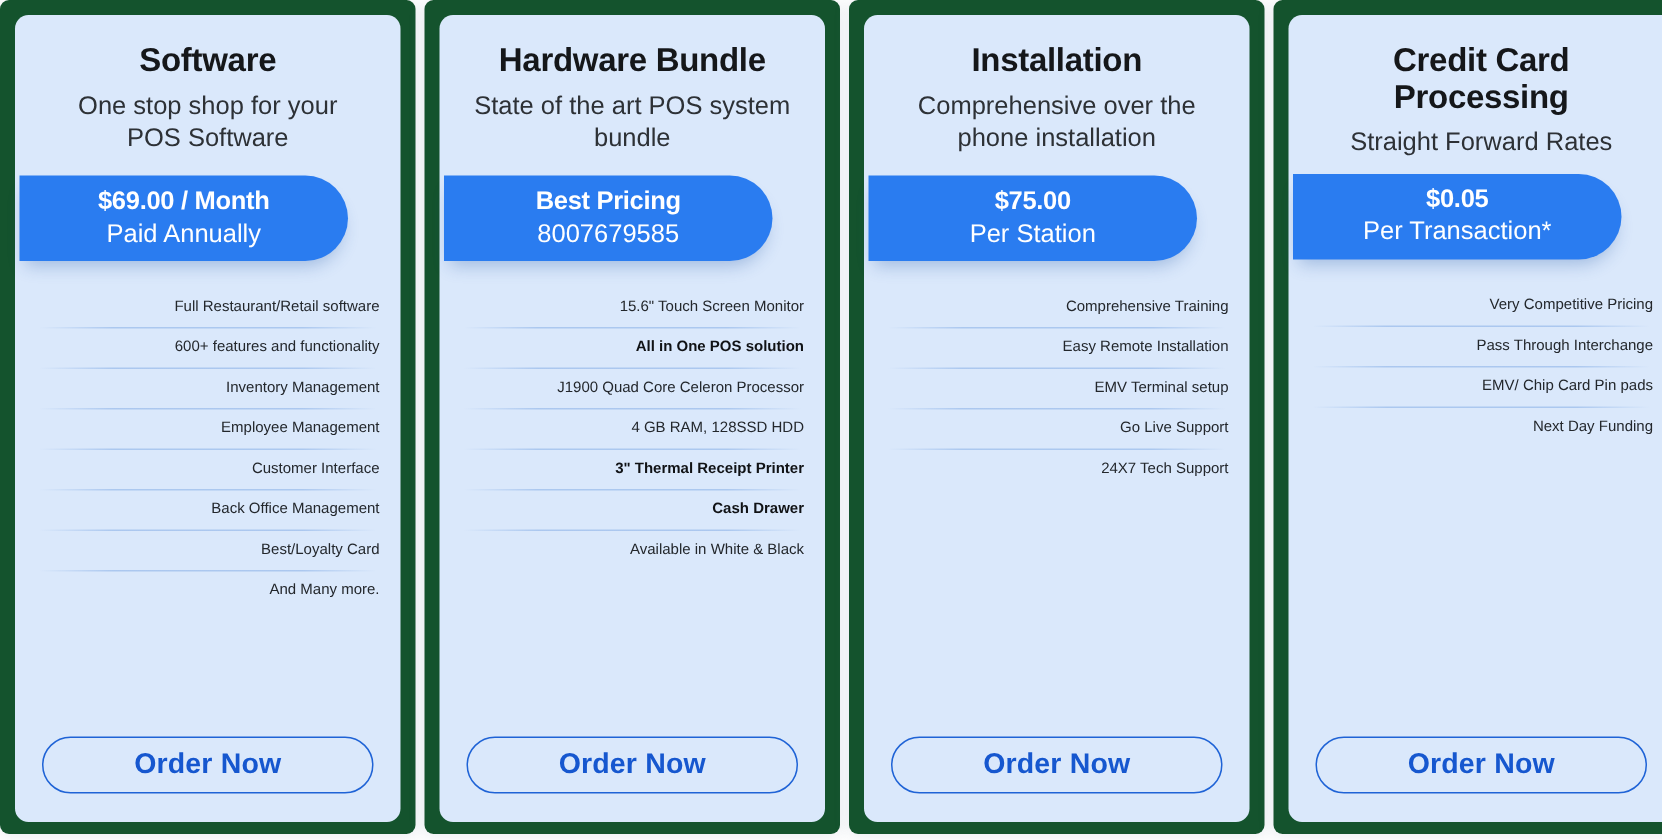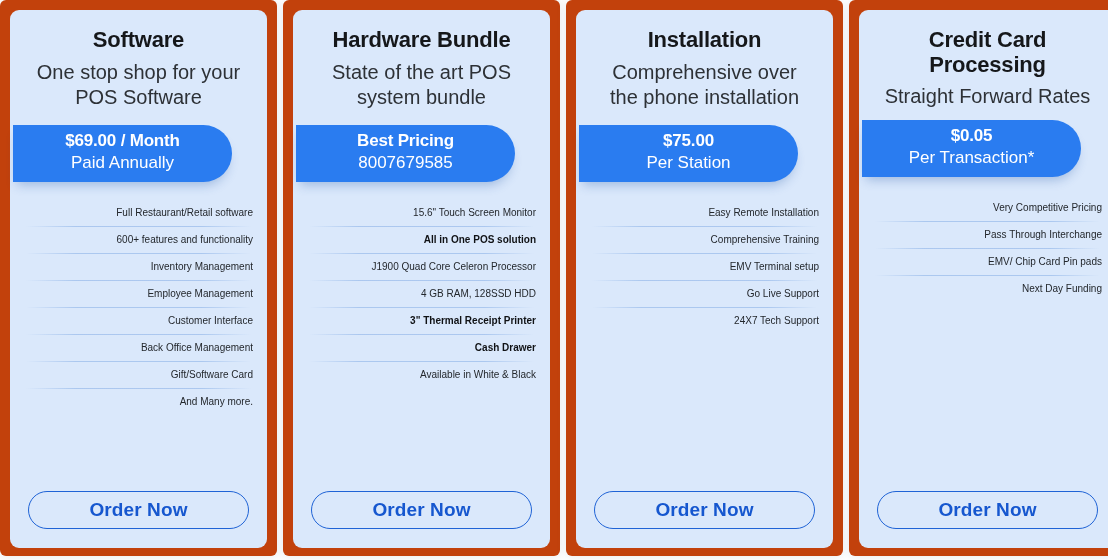--- a/index.html
+++ b/index.html
@@ -22,21 +22,21 @@
     height: 560px;
     display: flex;
     align-items: flex-start;
   }
 
   
   .card-shell {
     position: relative;
     width: 277px;
     height: 556px;
-    background: #c2410c;
+    background: #14532d;
     border-radius: 6px;
     box-shadow: 0 1px 10px rgba(120,135,160,0.17);
     flex: 0 0 277px;
     padding: 10px 10px 8px 10px;
   }
   .card-shell.shell-gap { margin-left: 6px; }
 
   
   .card {
     position: relative;
@@ -56,21 +56,21 @@
   }
   .card-title {
     font-size: 22px;
     font-weight: bold;
     color: #15171a;
     line-height: 1.12;
     letter-spacing: -0.2px;
   }
   .card-sub {
     margin-top: 7px;
-    font-size: 20px;
+    font-size: 17px;
     line-height: 1.28;
     color: #2d3136;
     font-weight: normal;
     padding: 0 8px;
   }
 
   
   .badge-zone {
     position: relative;
     height: 74px;
@@ -178,21 +178,21 @@
           <div class="price-note">Paid Annually</div>
         </div>
       </div>
       <ul class="feature-list">
         <li class="feature-item">Full Restaurant/Retail software</li>
         <li class="feature-item">600+ features and functionality</li>
         <li class="feature-item">Inventory Management</li>
         <li class="feature-item">Employee Management</li>
         <li class="feature-item">Customer Interface</li>
         <li class="feature-item">Back Office Management</li>
-        <li class="feature-item">Gift/Software Card</li>
+        <li class="feature-item">Best/Loyalty Card</li>
         <li class="feature-item">And Many more.</li>
       </ul>
       <div class="order-wrap">
         <button class="order-btn">Order Now</button>
       </div>
     </div>
   </div>
 
   <div class="card-shell shell-gap">
     <div class="card">
@@ -227,22 +227,22 @@
         <div class="card-title">Installation</div>
         <div class="card-sub">Comprehensive over the phone installation</div>
       </div>
       <div class="badge-zone">
         <div class="price-badge">
           <div class="price-main">$75.00</div>
           <div class="price-note">Per Station</div>
         </div>
       </div>
       <ul class="feature-list">
+        <li class="feature-item">Comprehensive Training</li>
         <li class="feature-item">Easy Remote Installation</li>
-        <li class="feature-item">Comprehensive Training</li>
         <li class="feature-item">EMV Terminal setup</li>
         <li class="feature-item">Go Live Support</li>
         <li class="feature-item">24X7 Tech Support</li>
       </ul>
       <div class="order-wrap">
         <button class="order-btn">Order Now</button>
       </div>
     </div>
   </div>
 

